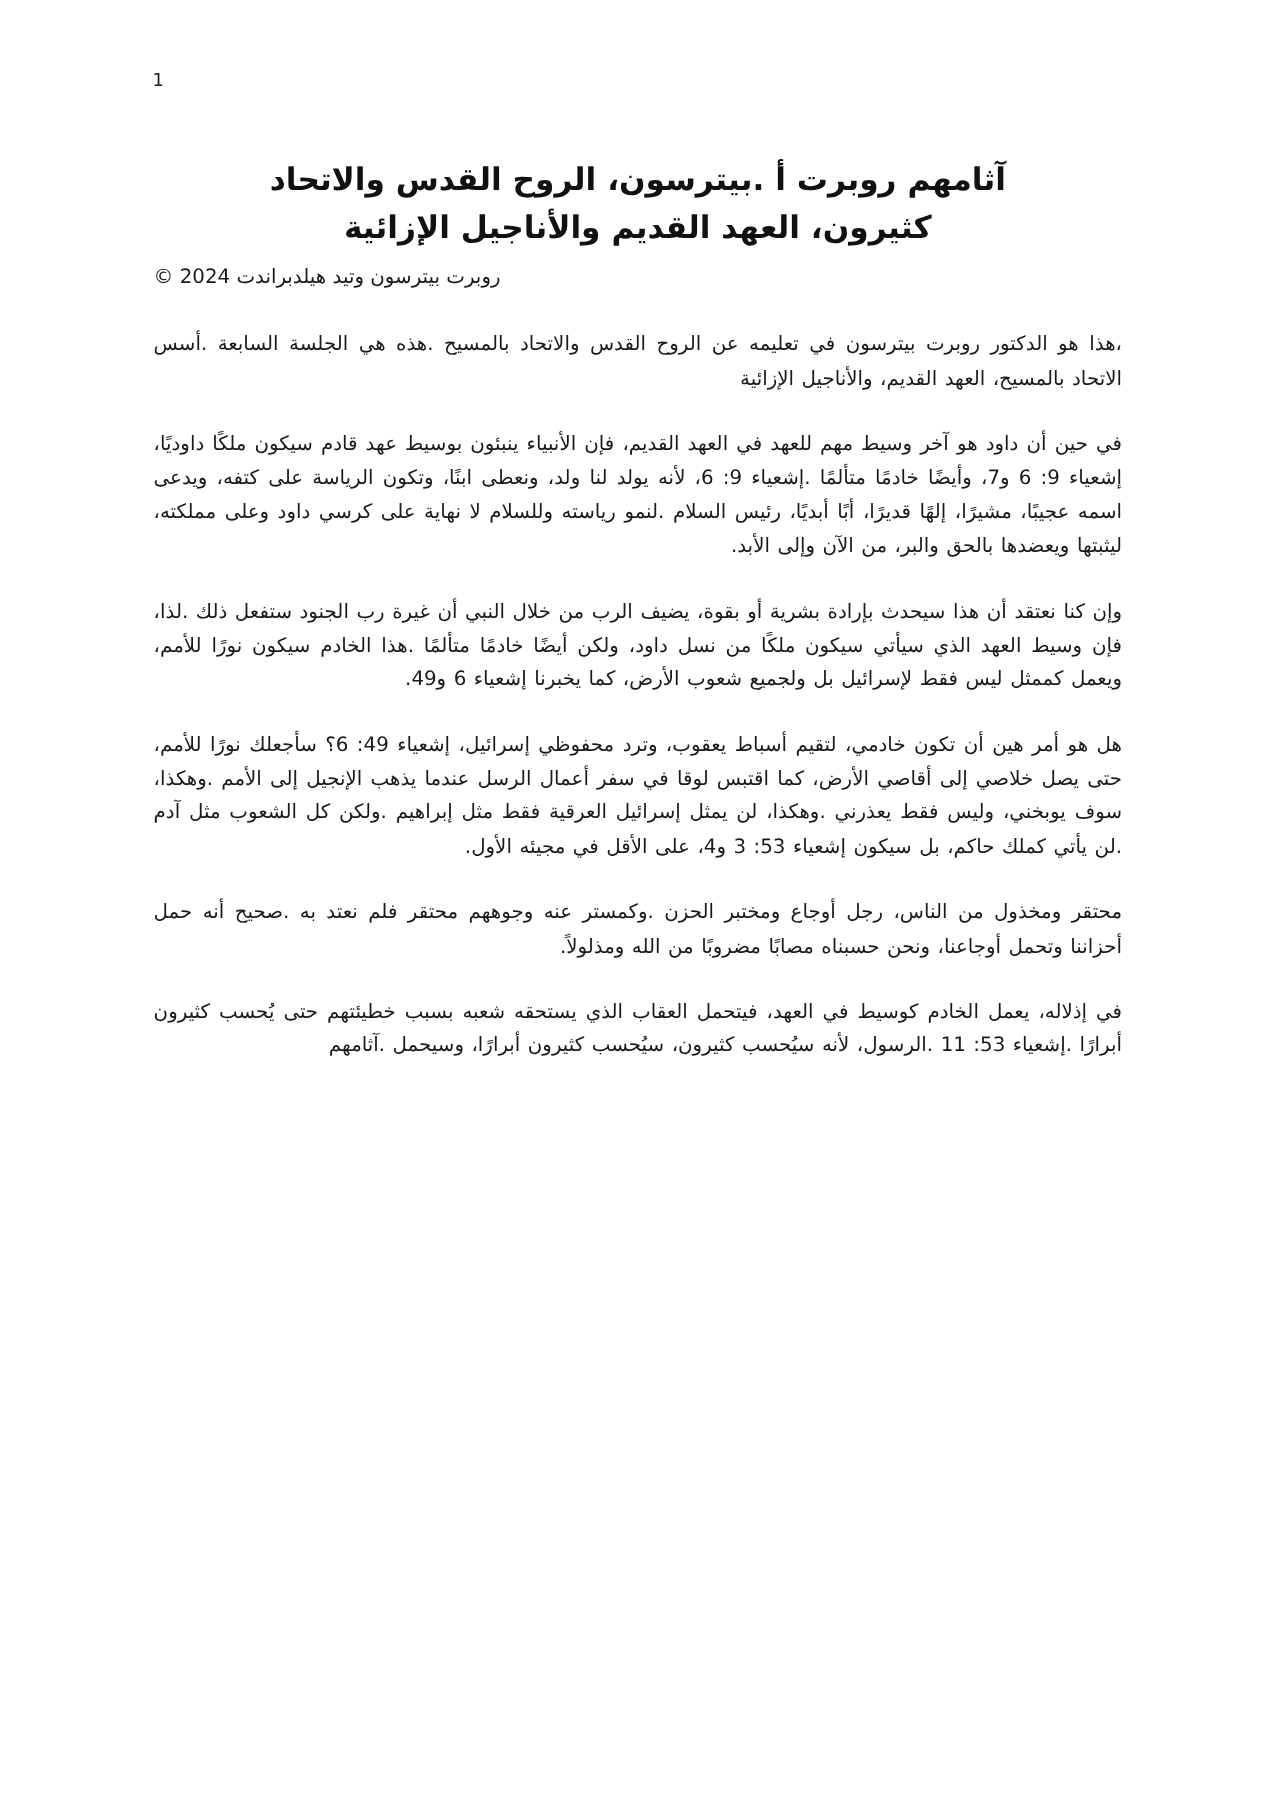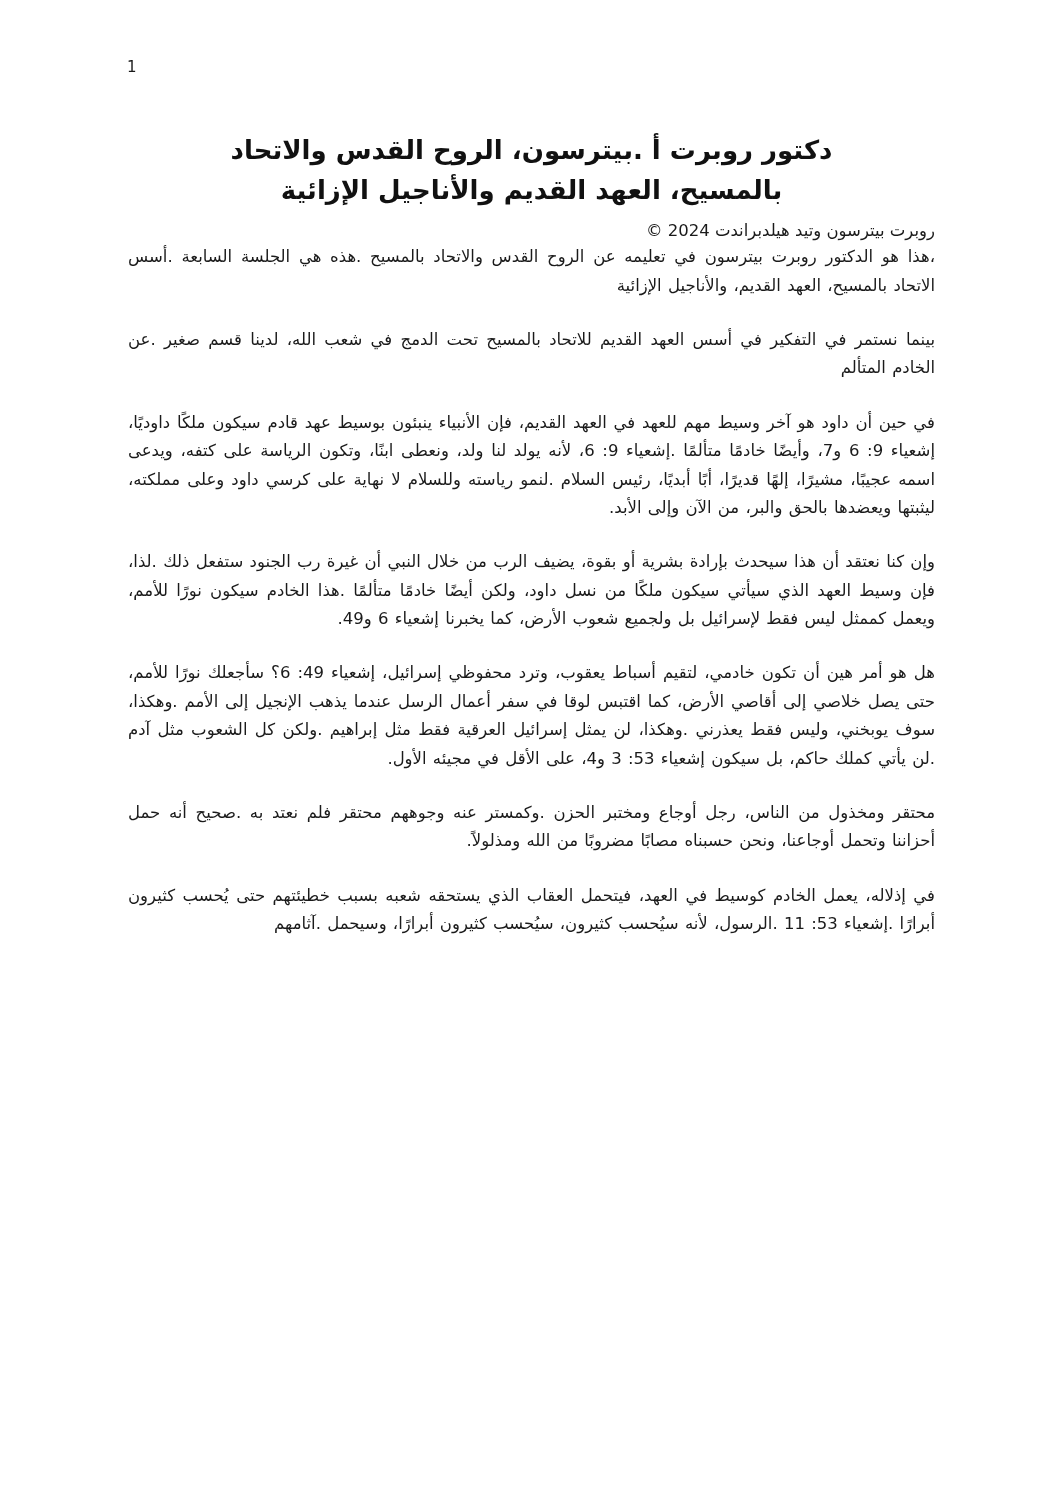--- a/index.html
+++ b/index.html
@@ -46,25 +46,26 @@
     font-size: 26px;
     font-weight: bold;
     line-height: 1.55;
     color: #111111;
   }
 
   .copyright {
     margin-top: 8px;
     font-size: 16.5px;
     line-height: 1.5;
-    text-align: right;
+    text-align: left;
     color: #1a1a1a;
   }
 
   .body-text {
+    margin-top: 30px;
   }
 
   .body-text p {
     direction: rtl;
     text-align: justify;
     font-size: 16.5px;
     line-height: 1.72;
     margin-bottom: 26px;
     color: #1a1a1a;
     word-spacing: 1px;
@@ -74,29 +75,28 @@
 <body>
 
 <div class="page">
 
   <div class="page-number">1</div>
 
   <div class="content">
 
     <header class="title-block">
       <h1>
-        <span class="title-line">دكتور روبرت أ .بيترسون، الروح القدس والاتحاد</span>
-        <span class="title-line">بالمسيح، العهد القديم والأناجيل الإزائية</span>
+        <span class="title-line">آثامهم روبرت أ .بيترسون، الروح القدس والاتحاد</span>
+        <span class="title-line">كثيرون، العهد القديم والأناجيل الإزائية</span>
       </h1>
       <div class="copyright">روبرت بيترسون وتيد هيلدبراندت 2024 ©</div>
     </header>
 
     <main class="body-text">
       <p>،هذا هو الدكتور روبرت بيترسون في تعليمه عن الروح القدس والاتحاد بالمسيح .هذه هي الجلسة السابعة .أسس الاتحاد بالمسيح، العهد القديم، والأناجيل الإزائية</p>
-      <p>بينما نستمر في التفكير في أسس العهد القديم للاتحاد بالمسيح تحت الدمج في شعب الله، لدينا قسم صغير .عن الخادم المتألم</p>
       <p>في حين أن داود هو آخر وسيط مهم للعهد في العهد القديم، فإن الأنبياء ينبئون بوسيط عهد قادم سيكون ملكًا داوديًا، إشعياء 9: 6 و7، وأيضًا خادمًا متألمًا .إشعياء 9: 6، لأنه يولد لنا ولد، ونعطى ابنًا، وتكون الرياسة على كتفه، ويدعى اسمه عجيبًا، مشيرًا، إلهًا قديرًا، أبًا أبديًا، رئيس السلام .لنمو رياسته وللسلام لا نهاية على كرسي داود وعلى مملكته، ليثبتها ويعضدها بالحق والبر، من الآن وإلى الأبد.</p>
       <p>وإن كنا نعتقد أن هذا سيحدث بإرادة بشرية أو بقوة، يضيف الرب من خلال النبي أن غيرة رب الجنود ستفعل ذلك .لذا، فإن وسيط العهد الذي سيأتي سيكون ملكًا من نسل داود، ولكن أيضًا خادمًا متألمًا .هذا الخادم سيكون نورًا للأمم، ويعمل كممثل ليس فقط لإسرائيل بل ولجميع شعوب الأرض، كما يخبرنا إشعياء 6 و49.</p>
       <p>هل هو أمر هين أن تكون خادمي، لتقيم أسباط يعقوب، وترد محفوظي إسرائيل، إشعياء 49: 6؟ سأجعلك نورًا للأمم، حتى يصل خلاصي إلى أقاصي الأرض، كما اقتبس لوقا في سفر أعمال الرسل عندما يذهب الإنجيل إلى الأمم .وهكذا، سوف يوبخني، وليس فقط يعذرني .وهكذا، لن يمثل إسرائيل العرقية فقط مثل إبراهيم .ولكن كل الشعوب مثل آدم .لن يأتي كملك حاكم، بل سيكون إشعياء 53: 3 و4، على الأقل في مجيئه الأول.</p>
       <p>محتقر ومخذول من الناس، رجل أوجاع ومختبر الحزن .وكمستر عنه وجوههم محتقر فلم نعتد به .صحيح أنه حمل أحزاننا وتحمل أوجاعنا، ونحن حسبناه مصابًا مضروبًا من الله ومذلولاً.</p>
       <p>في إذلاله، يعمل الخادم كوسيط في العهد، فيتحمل العقاب الذي يستحقه شعبه بسبب خطيئتهم حتى يُحسب كثيرون أبرارًا .إشعياء 53: 11 .الرسول، لأنه سيُحسب كثيرون، سيُحسب كثيرون أبرارًا، وسيحمل .آثامهم</p>
     </main>
 
   </div>
 </div>
 

